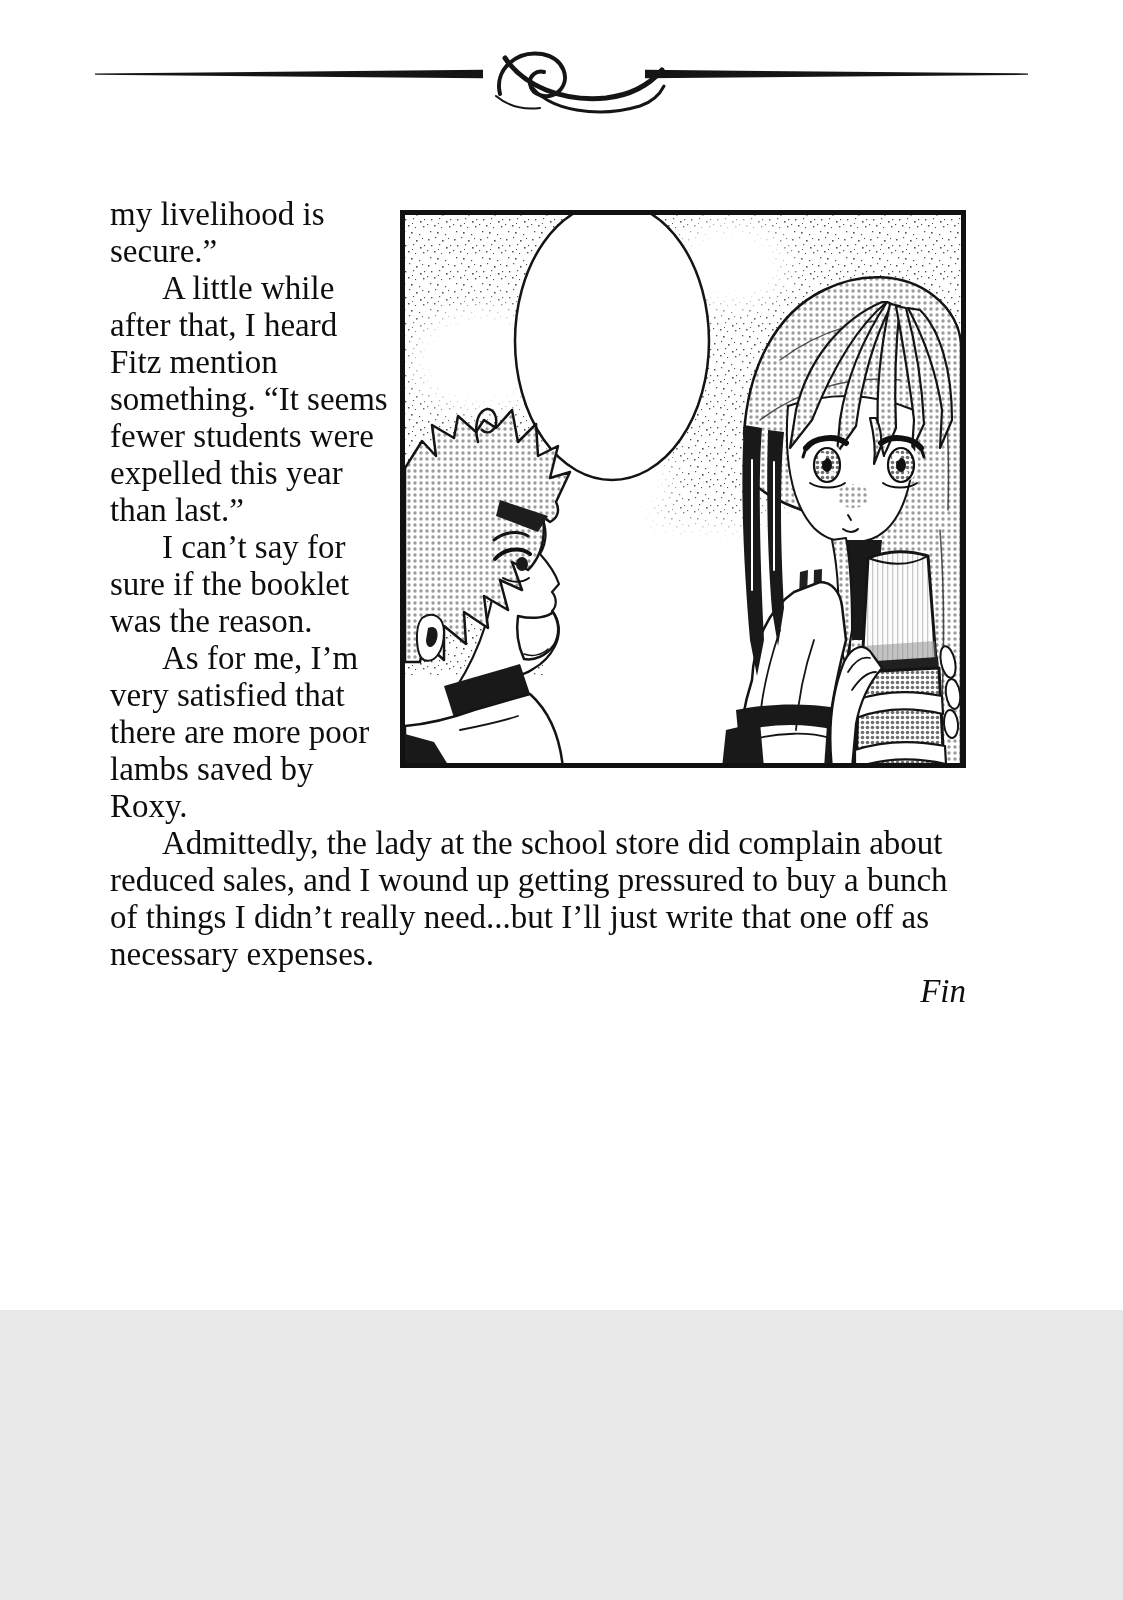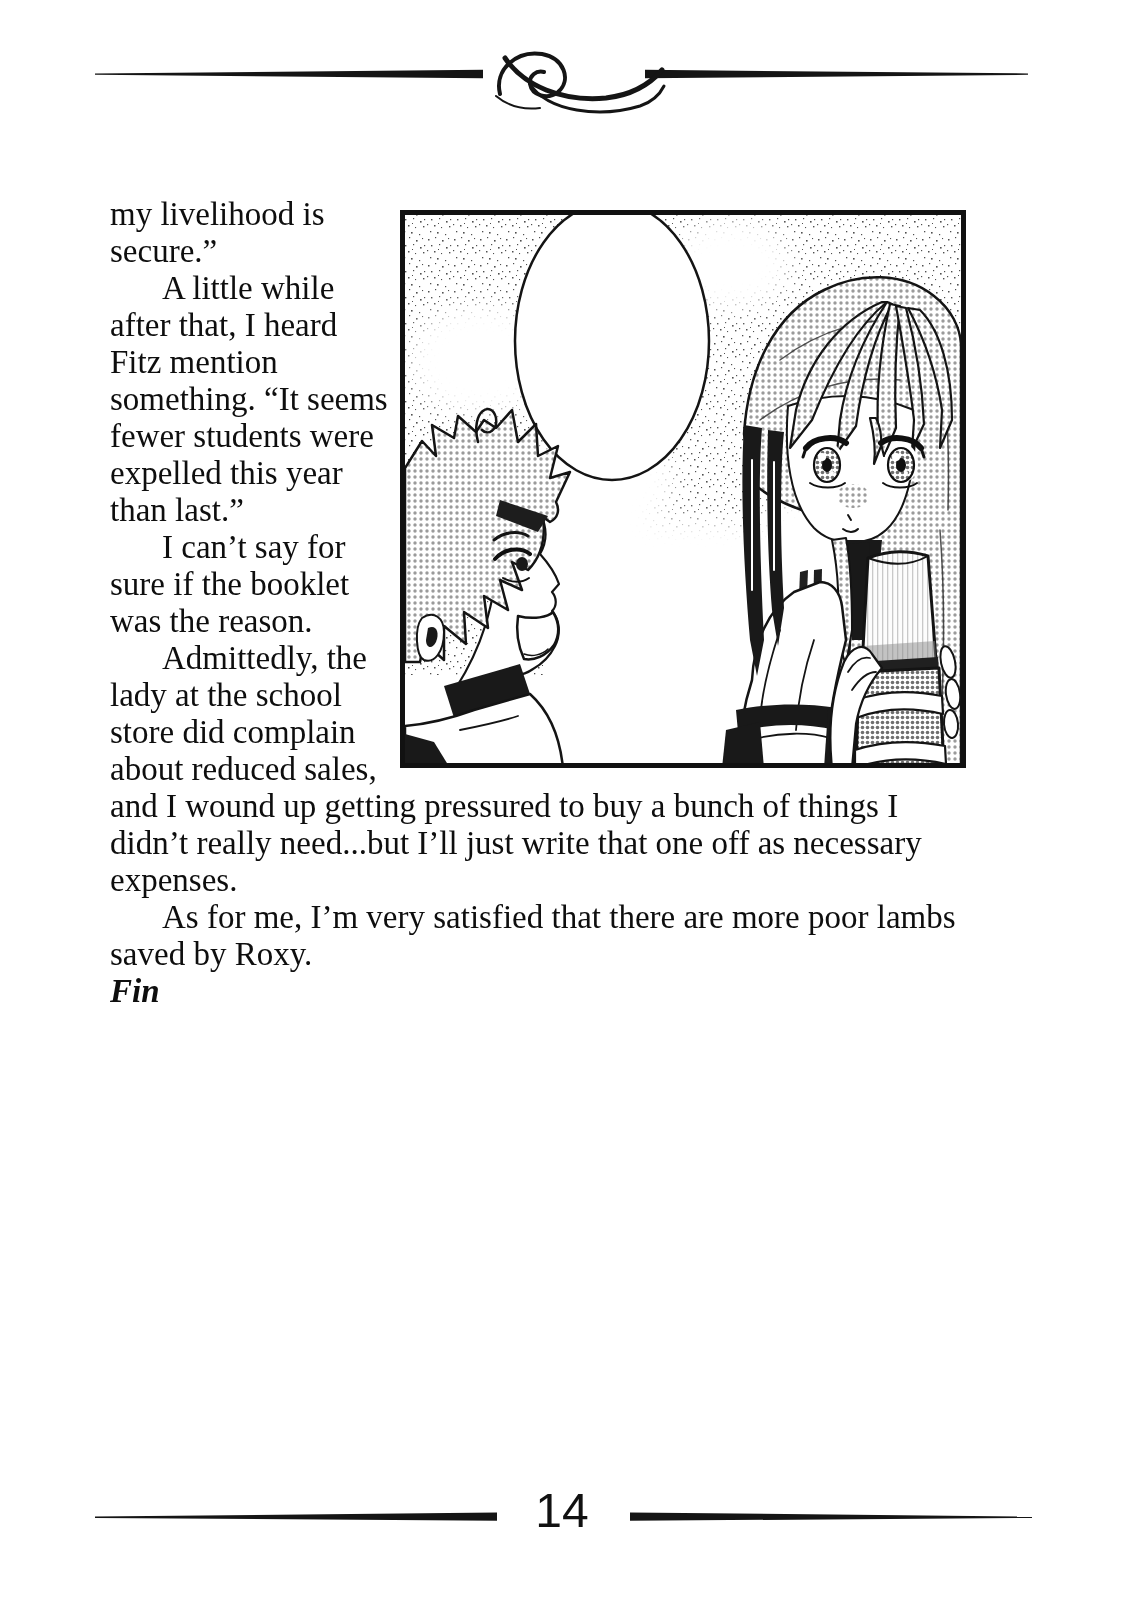--- a/index.html
+++ b/index.html
@@ -1,34 +1,34 @@
 <!DOCTYPE html>
 <html><head>
 <meta charset="utf-8">
 <style>
   html,body{margin:0;padding:0;background:#e8e8e8;}
   .page{
-    position:relative;width:1123px;height:1600px;background:#ffffff;
+    position:relative;width:1123px;height:1310px;background:#ffffff;
     margin:0 auto;overflow:hidden;color:#0e0e0e;
     font-family:"Liberation Serif","DejaVu Serif",serif;
   }
   .ornament-top{position:absolute;top:30px;left:0;width:1123px;height:120px;}
   .ornament-bottom{position:absolute;top:1478px;left:0;width:1123px;height:80px;}
   .content{
     position:absolute;left:110px;top:196px;width:856px;
     font-size:33px;line-height:37px;text-align:left;
   }
   .content p{margin:0;text-indent:52px;}
   .content p.no-indent{text-indent:0;}
   figure.manga{
     float:right;width:566px;height:558px;
     margin:14px 0 12px 10px;padding:0;
   }
   figure.manga svg{display:block;width:566px;height:558px;}
-  .fin{margin-top:40px;text-align:left;font-style:italic;text-indent:0 !important;font-weight:bold;}
+  .fin{margin-top:40px;text-align:right;font-style:italic;text-indent:0 !important;}
   .pagenum-text{font-family:"Liberation Sans","DejaVu Sans",sans-serif;}
 </style>
 </head>
 <body>
 
 <div class="page">
 
   <svg class="ornament-top" viewBox="0 0 1123 120" xmlns="http://www.w3.org/2000/svg">
     <polygon points="95,43.4 483,39.8 483,48.2 95,44.8" fill="#151515"></polygon>
     <polygon points="645,39.8 1028,43.4 1028,44.8 645,48.2" fill="#151515"></polygon>
@@ -221,22 +221,22 @@
           </g>
         </g>
 
         <rect x="2.5" y="2.5" width="561" height="553" fill="none" stroke="#111111" stroke-width="5"></rect>
       </svg>
     </figure>
 
     <p class="no-indent">my livelihood is secure.”</p>
     <p>A little while after that, I heard Fitz mention something. “It seems fewer students were expelled this year than last.”</p>
     <p>I can’t say for sure if the booklet was the reason.</p>
+    <p>As for me, I’m very satisfied that there are more poor lambs saved by Roxy.</p>
     <p>Admittedly, the lady at the school store did complain about reduced sales, and I wound up getting pressured to buy a bunch of things I didn’t really need...but I’ll just write that one off as necessary expenses.</p>
-    <p>As for me, I’m very satisfied that there are more poor lambs saved by Roxy.</p>
 
     <p class="fin">Fin</p>
   </div>
 
   <svg class="ornament-bottom" viewBox="0 0 1123 80" xmlns="http://www.w3.org/2000/svg">
     <polygon points="95,38.6 497,34.4 497,42.8 95,40.0" fill="#151515"></polygon>
     <polygon points="630,34.4 1032,38.6 1032,40.0 630,42.8" fill="#151515"></polygon>
     <text class="pagenum-text" x="562" y="49" font-size="48" fill="#111111" text-anchor="middle">14</text>
   </svg>
 

